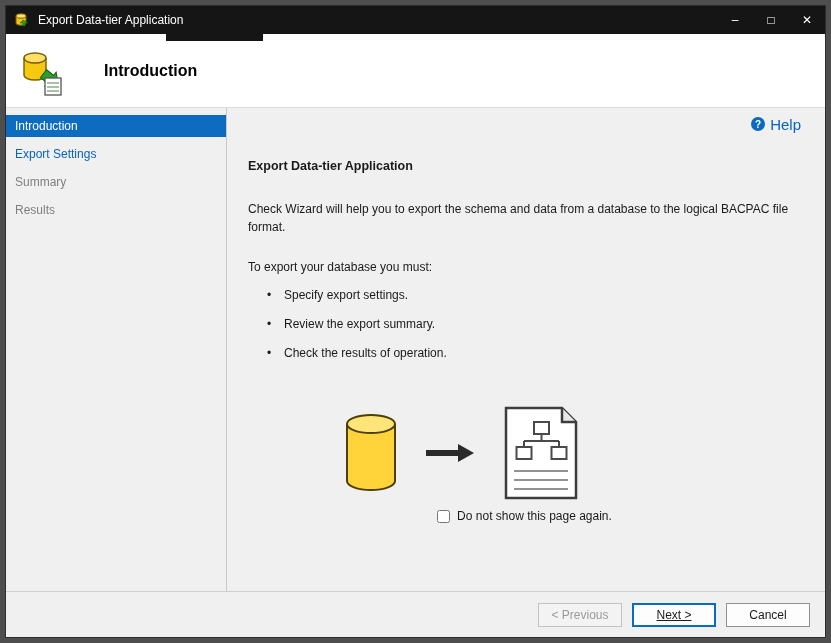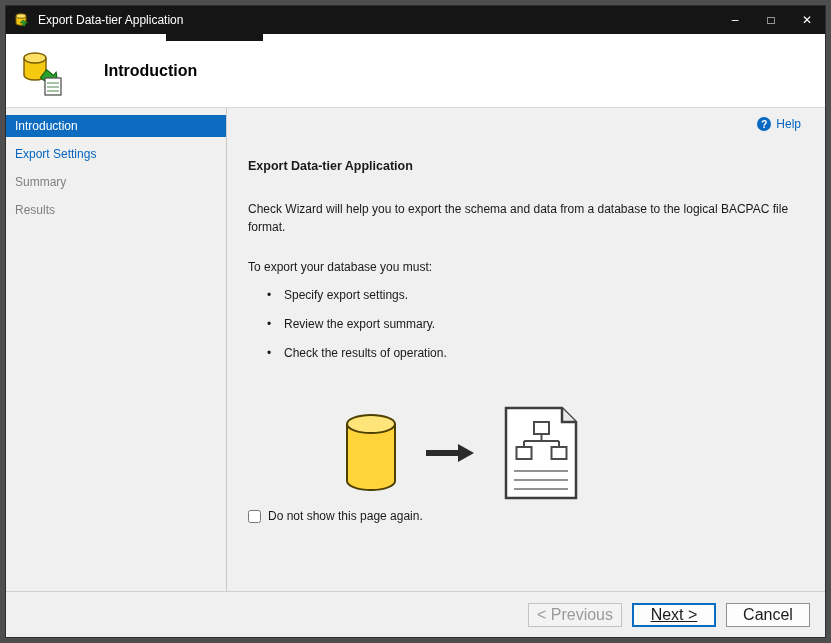--- a/index.html
+++ b/index.html
@@ -54,41 +54,41 @@
   
   .main {
     flex:1 1 auto; padding:8px 24px 0 21px;
     font-size:12px; color:#1a1a1a;
   }
   .help-row { display:flex; justify-content:flex-end; align-items:center; gap:5px; height:16px; cursor:default; }
   .help-badge {
     width:14px; height:14px; border-radius:50%; background:#0a69c1; color:#fff;
     font-size:10px; font-weight:bold; display:flex; align-items:center; justify-content:center;
   }
-  .help-label { color:#0563c1; font-size:12px; }
+  .help-label { color:#0563c1; font-size:15px; }
   .main-heading { margin-top:27px; font-weight:bold; font-size:12.5px; }
   .intro { margin-top:27px; max-width:548px; line-height:1.5; }
   .must { margin-top:24px; }
   .bullets { margin-top:14px; padding-left:36px; list-style:none; margin-bottom:0; }
   .bullets li { margin-bottom:14px; position:relative; line-height:15px; }
   .bullets li::before { content:"\2022"; position:absolute; left:-17px; top:0; color:#1a1a1a; }
   .graphic { margin-top:44px; margin-left:96px; display:flex; align-items:center; gap:28px; width:max-content; }
   .begin { margin-top:30px; }
-  .checkbox-row { margin-top:5px; display:flex; align-items:center; gap:7px; }
+  .checkbox-row { margin-top:5px; display:flex; align-items:center; gap:7px;justify-content:center; }
   .checkbox-row input { width:13px; height:13px; margin:0; accent-color:#0e6cc0; }
   
   .footer {
     flex:0 0 46px; border-top:1px solid #cfcfcf;
     display:flex; align-items:center; justify-content:flex-end;
     gap:10px; padding-right:15px; background:#f0f0f0;
   }
   .btn {
     min-width:84px; height:24px; padding:0 8px;
     display:flex; align-items:center; justify-content:center;
-    font-size:16px; font-family:"Liberation Sans", sans-serif;
+    font-size:12px; font-family:"Liberation Sans", sans-serif;
     background:#fdfdfd; border:1px solid #919191; color:#1a1a1a; cursor:default;
   }
   .btn.disabled { color:#9a9a9a; background:#f3f3f3; border-color:#c3c3c3; }
   .btn.primary { border:1px solid #0a6cc0; box-shadow: inset 0 0 0 1px #0a6cc0; text-decoration: underline; }
 </style>
 </head>
 <body>
 
 <div class="window">
 

